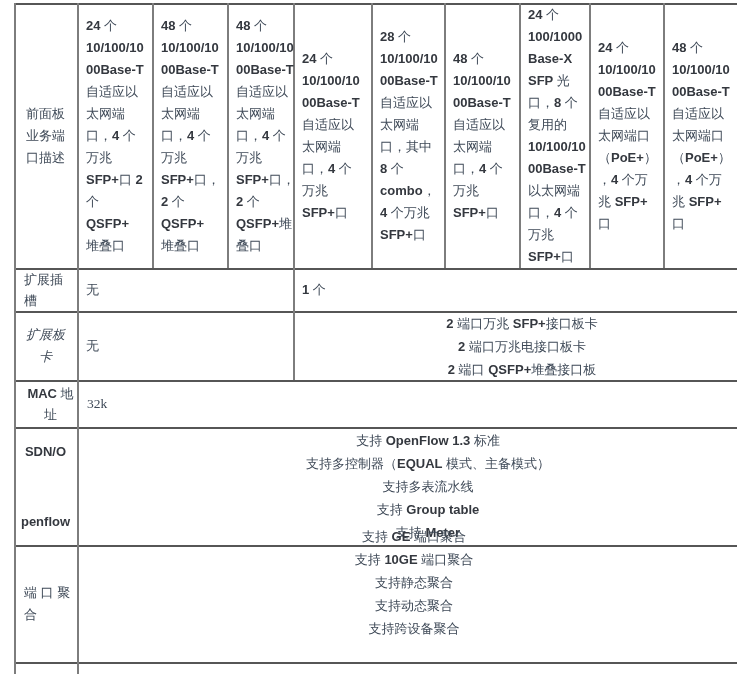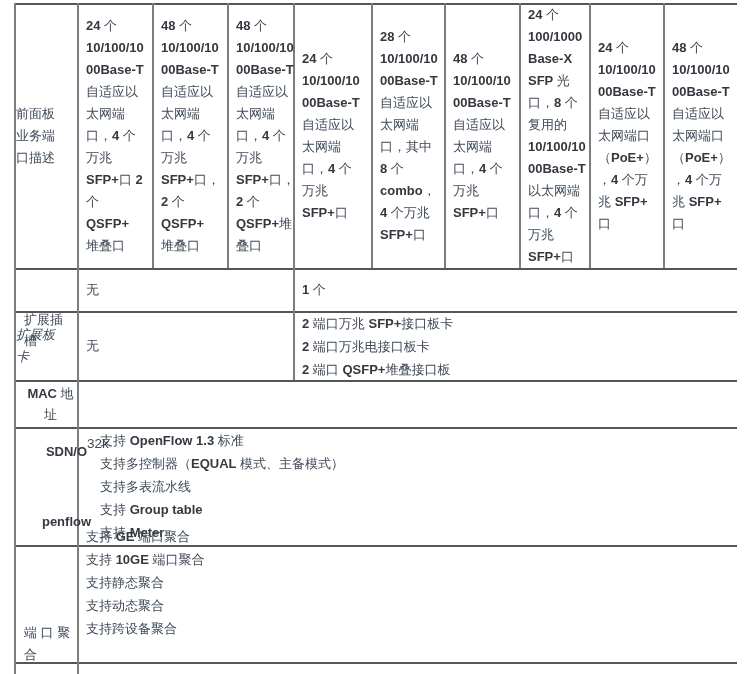--- a/index.html
+++ b/index.html
@@ -5,26 +5,26 @@
   html,body{margin:0;padding:0;background:#ffffff;}
   body{width:750px;height:674px;overflow:hidden;font-family:"Liberation Sans",sans-serif;}
   .page{position:relative;width:750px;height:674px;background:#ffffff;}
   .hline{position:absolute;height:2px;background:#565656;}
   .vline{position:absolute;width:2px;background:#7d7d7d;}
   .cell{position:absolute;display:flex;flex-direction:column;justify-content:center;
         font-size:13px;line-height:22px;color:#3e4957;}
   .cell .ln{white-space:nowrap;}
   .lat{font-weight:700;color:#34383f;}
   .hdr{text-align:left;}
-  .hdr-center{text-align:left;}
+  .hdr-center{text-align:center;}
   .pad7{padding-left:7px;}
   .pad5{padding-left:5px;align-items:center;}
-  .pad8{padding-left:8px;margin-top:40px;}
-  .list{line-height:23px;}
-  .serif{font-family:Liberation Sans, sans-serif;font-size:13.5px;}
+  .pad8{padding-left:8px;}
+  .list{line-height:23px;align-items:center;}
+  .serif{font-family:Liberation Serif, serif;font-size:13.5px;}
 </style>
 </head>
 <body>
 
 <div class="page">
 
   <div class="hline" style="left:14px;top:3px;width:723px;"></div>
   <div class="hline" style="left:14px;top:268px;width:723px;"></div>
   <div class="hline" style="left:14px;top:311px;width:723px;"></div>
   <div class="hline" style="left:14px;top:380px;width:723px;"></div>
@@ -181,21 +181,21 @@
     </div>
 
   <div class="cell hdr pad5" style="left:16px;top:382px;width:59px;height:44px;line-height:21px;">
       <div class="ln"><span class="lat">MAC </span>地</div>
       <div class="ln">址</div>
     </div>
   <div class="cell pad8 serif" style="left:79px;top:382px;width:656px;height:44px;">
     <div class="ln">32k</div>
   </div>
 
-  <div class="cell hdr pad5" style="left:32px;top:429px;width:59px;height:115px;line-height:22px;gap:48px;">
+  <div class="cell hdr pad5" style="left:11px;top:429px;width:59px;height:115px;line-height:22px;gap:48px;">
       <div class="ln"><span class="lat">SDN/O</span></div>
       <div class="ln"><span class="lat">penflow</span></div>
     </div>
   <div class="cell pad7 list" style="left:93px;top:429px;width:656px;height:115px;">
       <div class="ln">支持 <span class="lat">OpenFlow 1.3 </span>标准</div>
       <div class="ln">支持多控制器（<span class="lat">EQUAL </span>模式、主备模式）</div>
       <div class="ln">支持多表流水线</div>
       <div class="ln">支持 <span class="lat">Group table</span></div>
       <div class="ln">支持 <span class="lat">Meter</span></div>
     </div>

